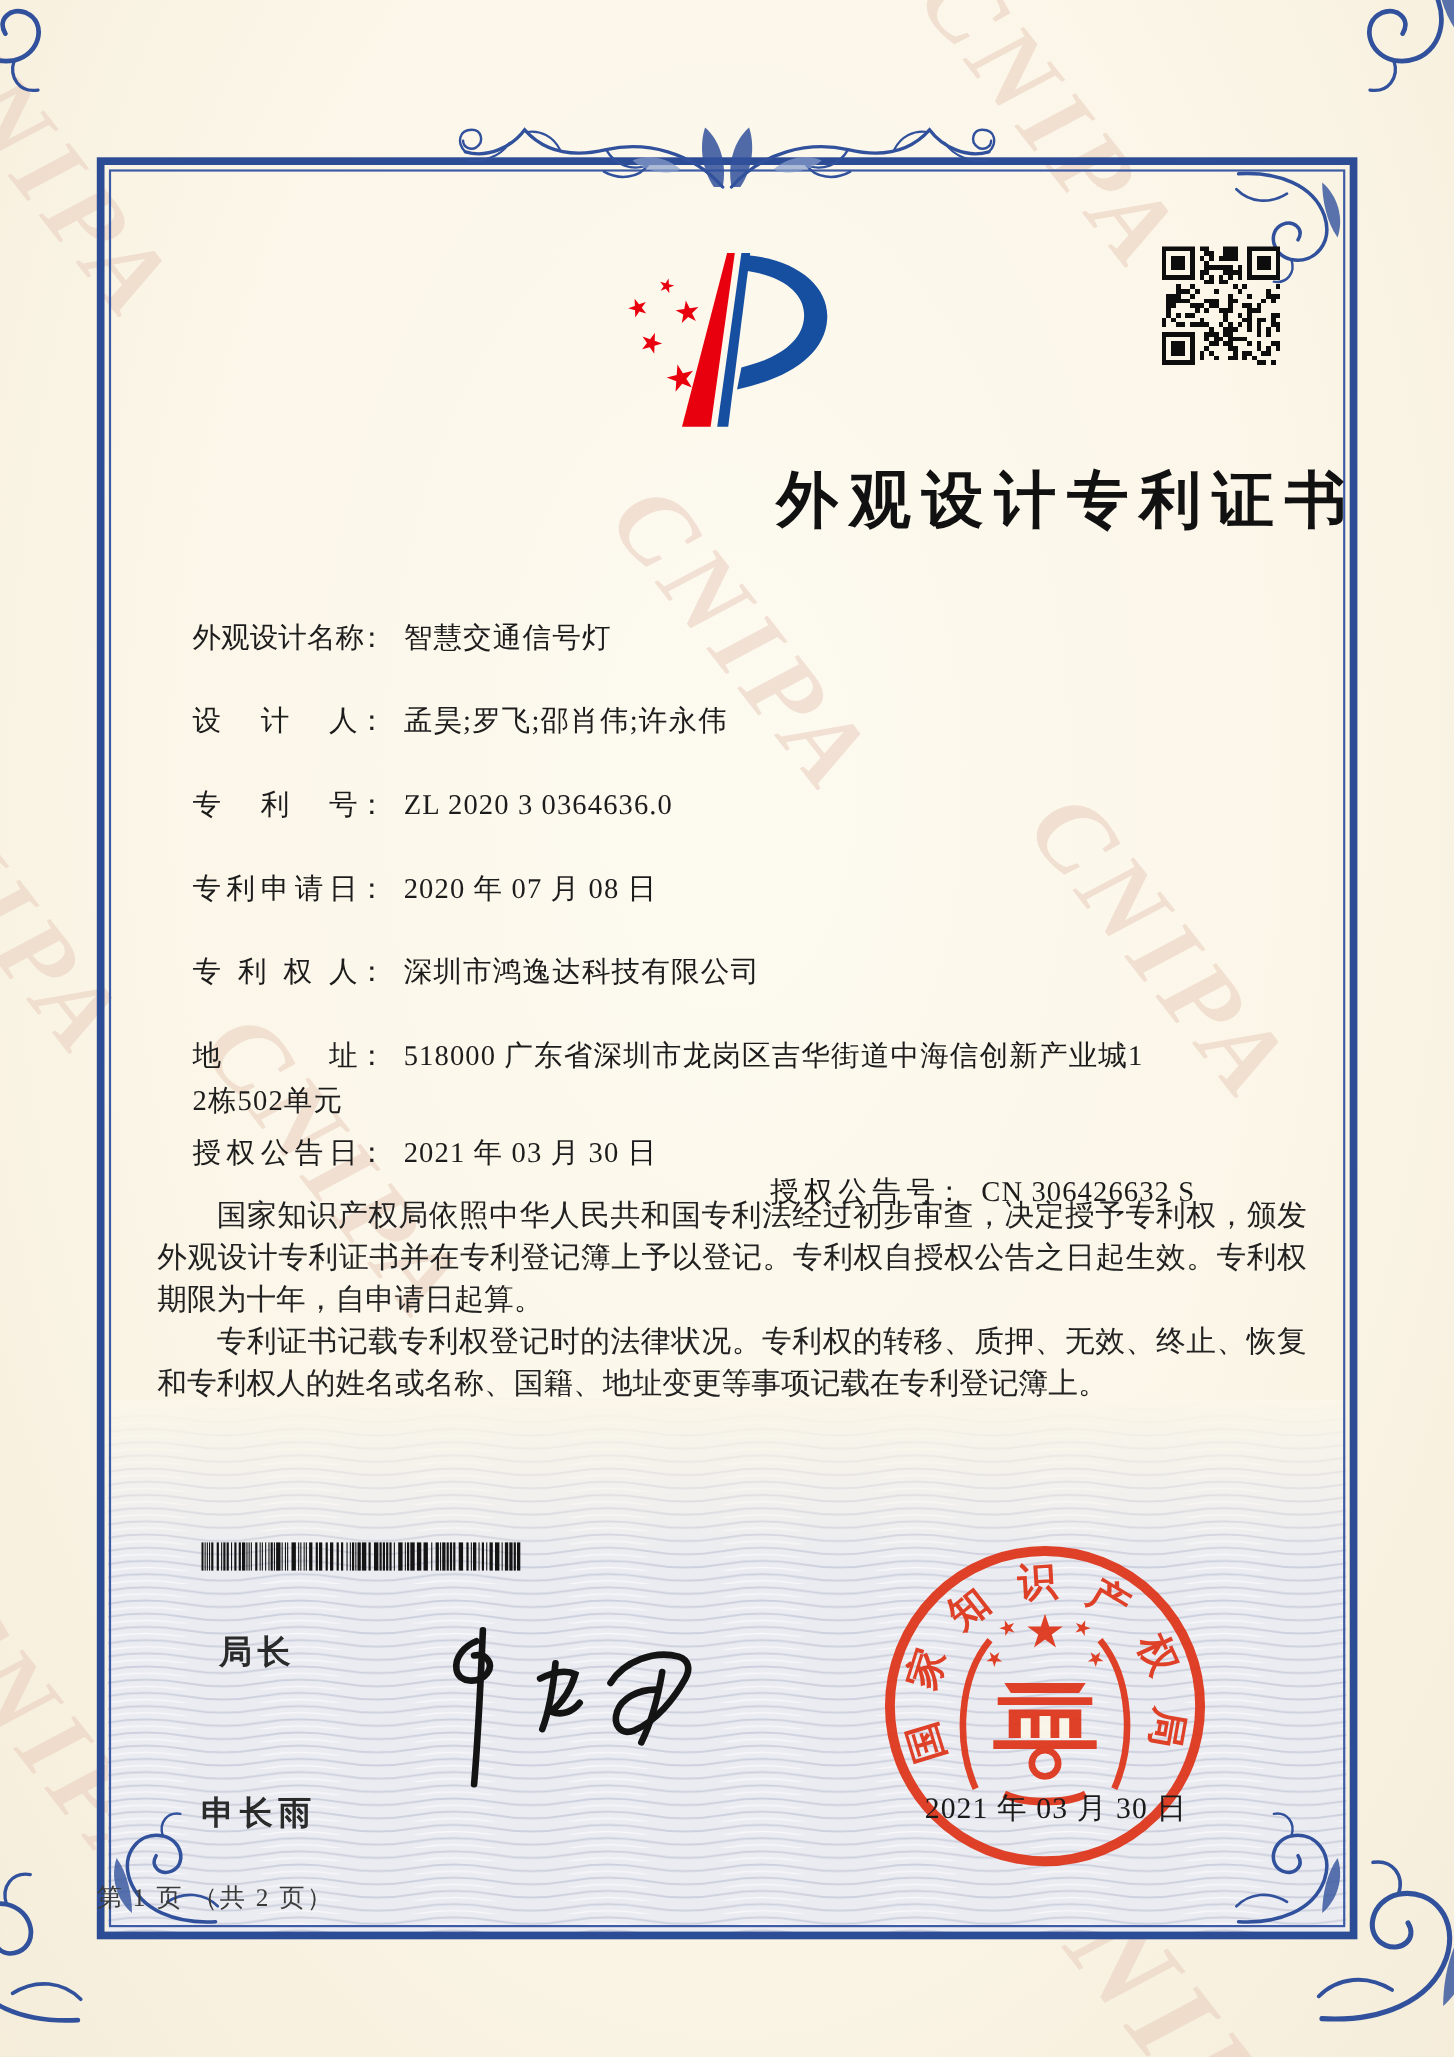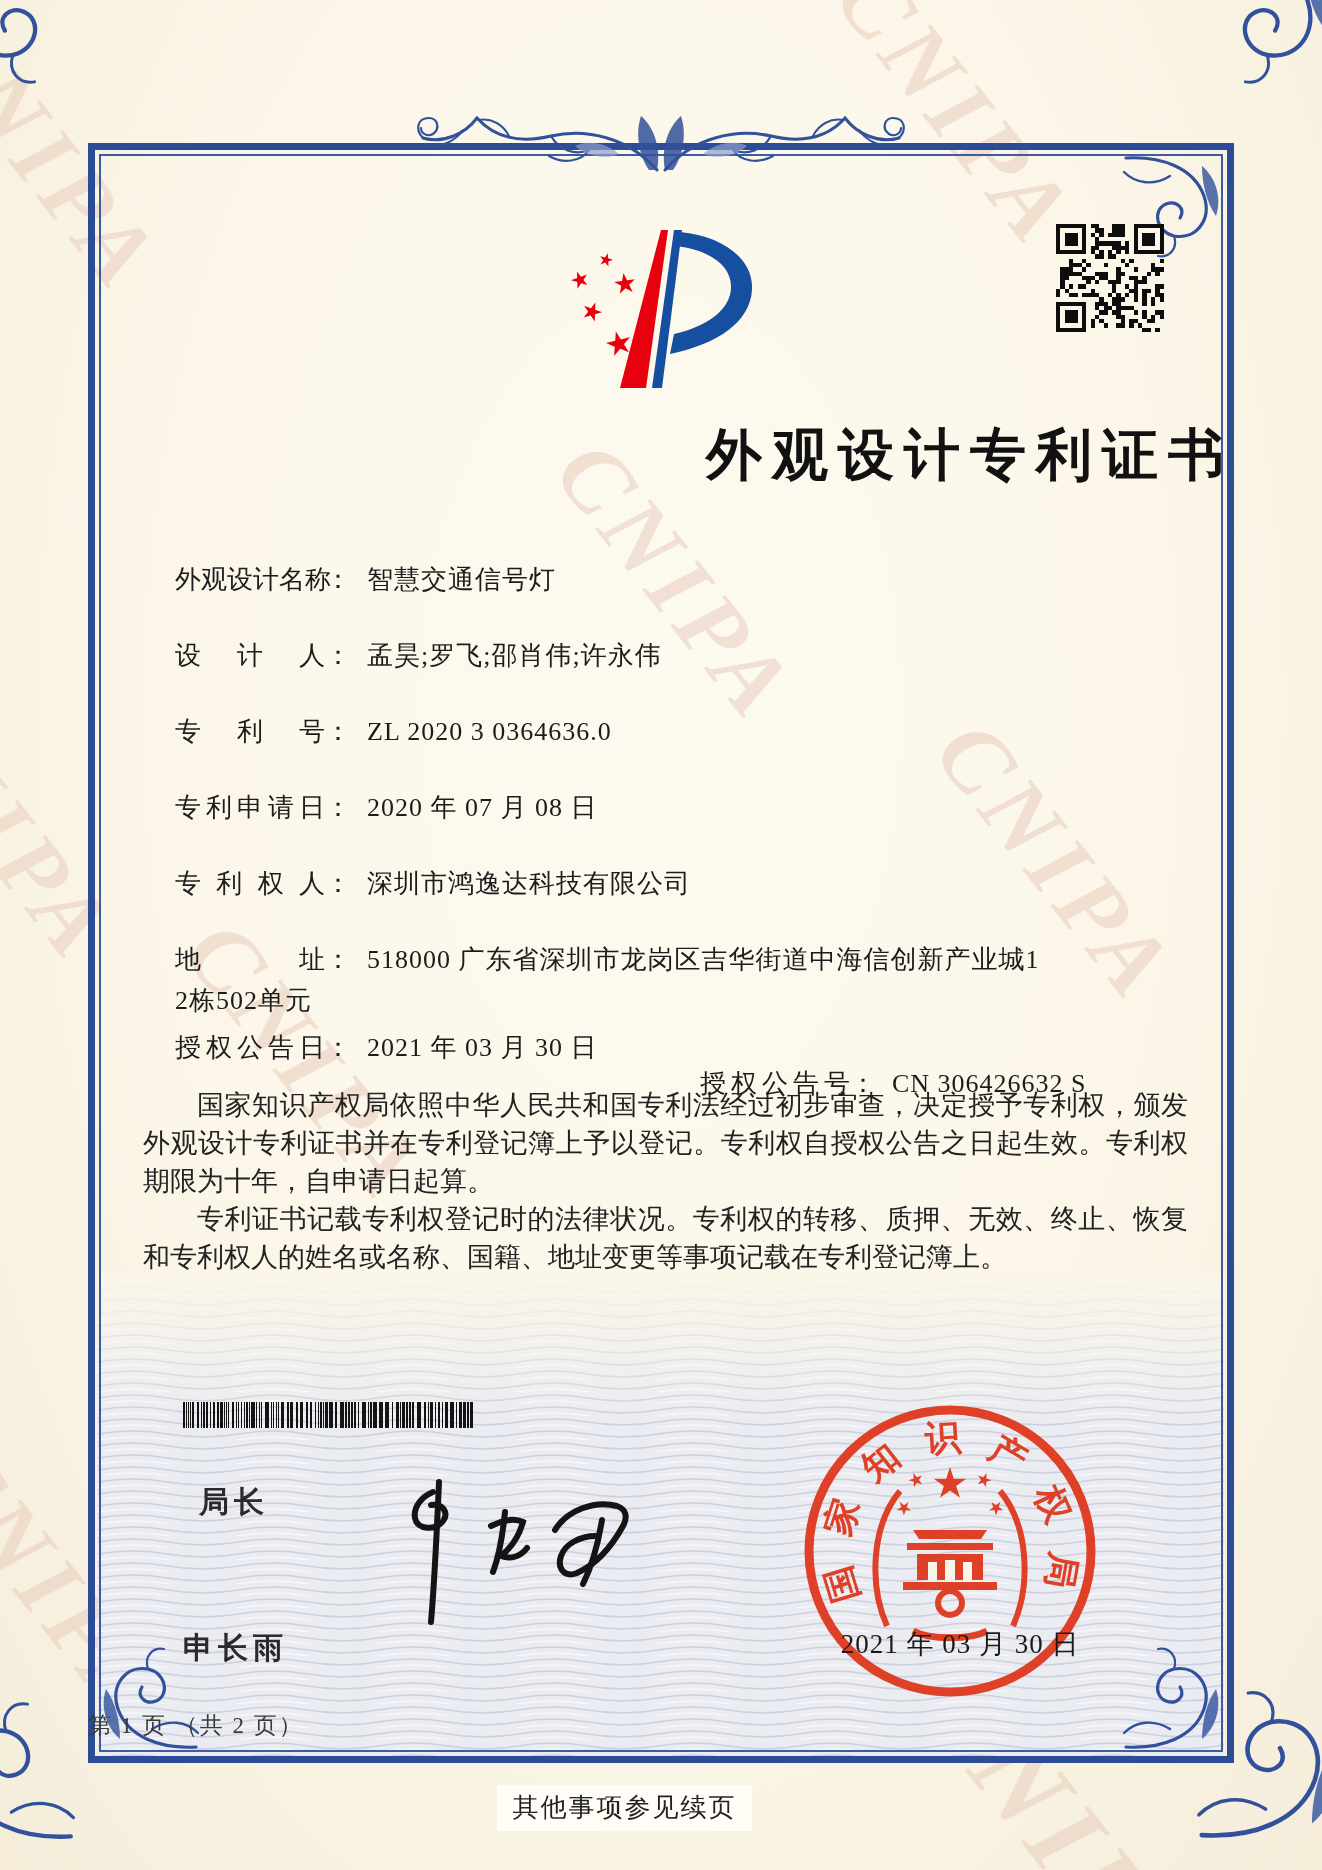--- a/index.html
+++ b/index.html
@@ -496,15 +496,14 @@
         <path d="M108,186 H202 V194 H108 Z" stroke="none"></path>
         <circle cx="155" cy="207" r="12" fill="none" stroke-width="6"></circle>
         <path d="M92,230 C74,190 76,130 105,95" fill="none" stroke-width="6"></path>
         <path d="M218,230 C236,190 234,130 205,95" fill="none" stroke-width="6"></path>
         <path d="M118,235 C135,244 175,244 192,235" fill="none" stroke-width="7"></path>
       </g>
     </svg>
     <div class="seal-date">2021 年 03 月 30 日</div>
 
     <div class="page-num">第 1 页 （共 2 页）</div>
-    <div class="footer-box">其他事项参见续页</div>
   </div>
 </div>
 
 </body></html>

